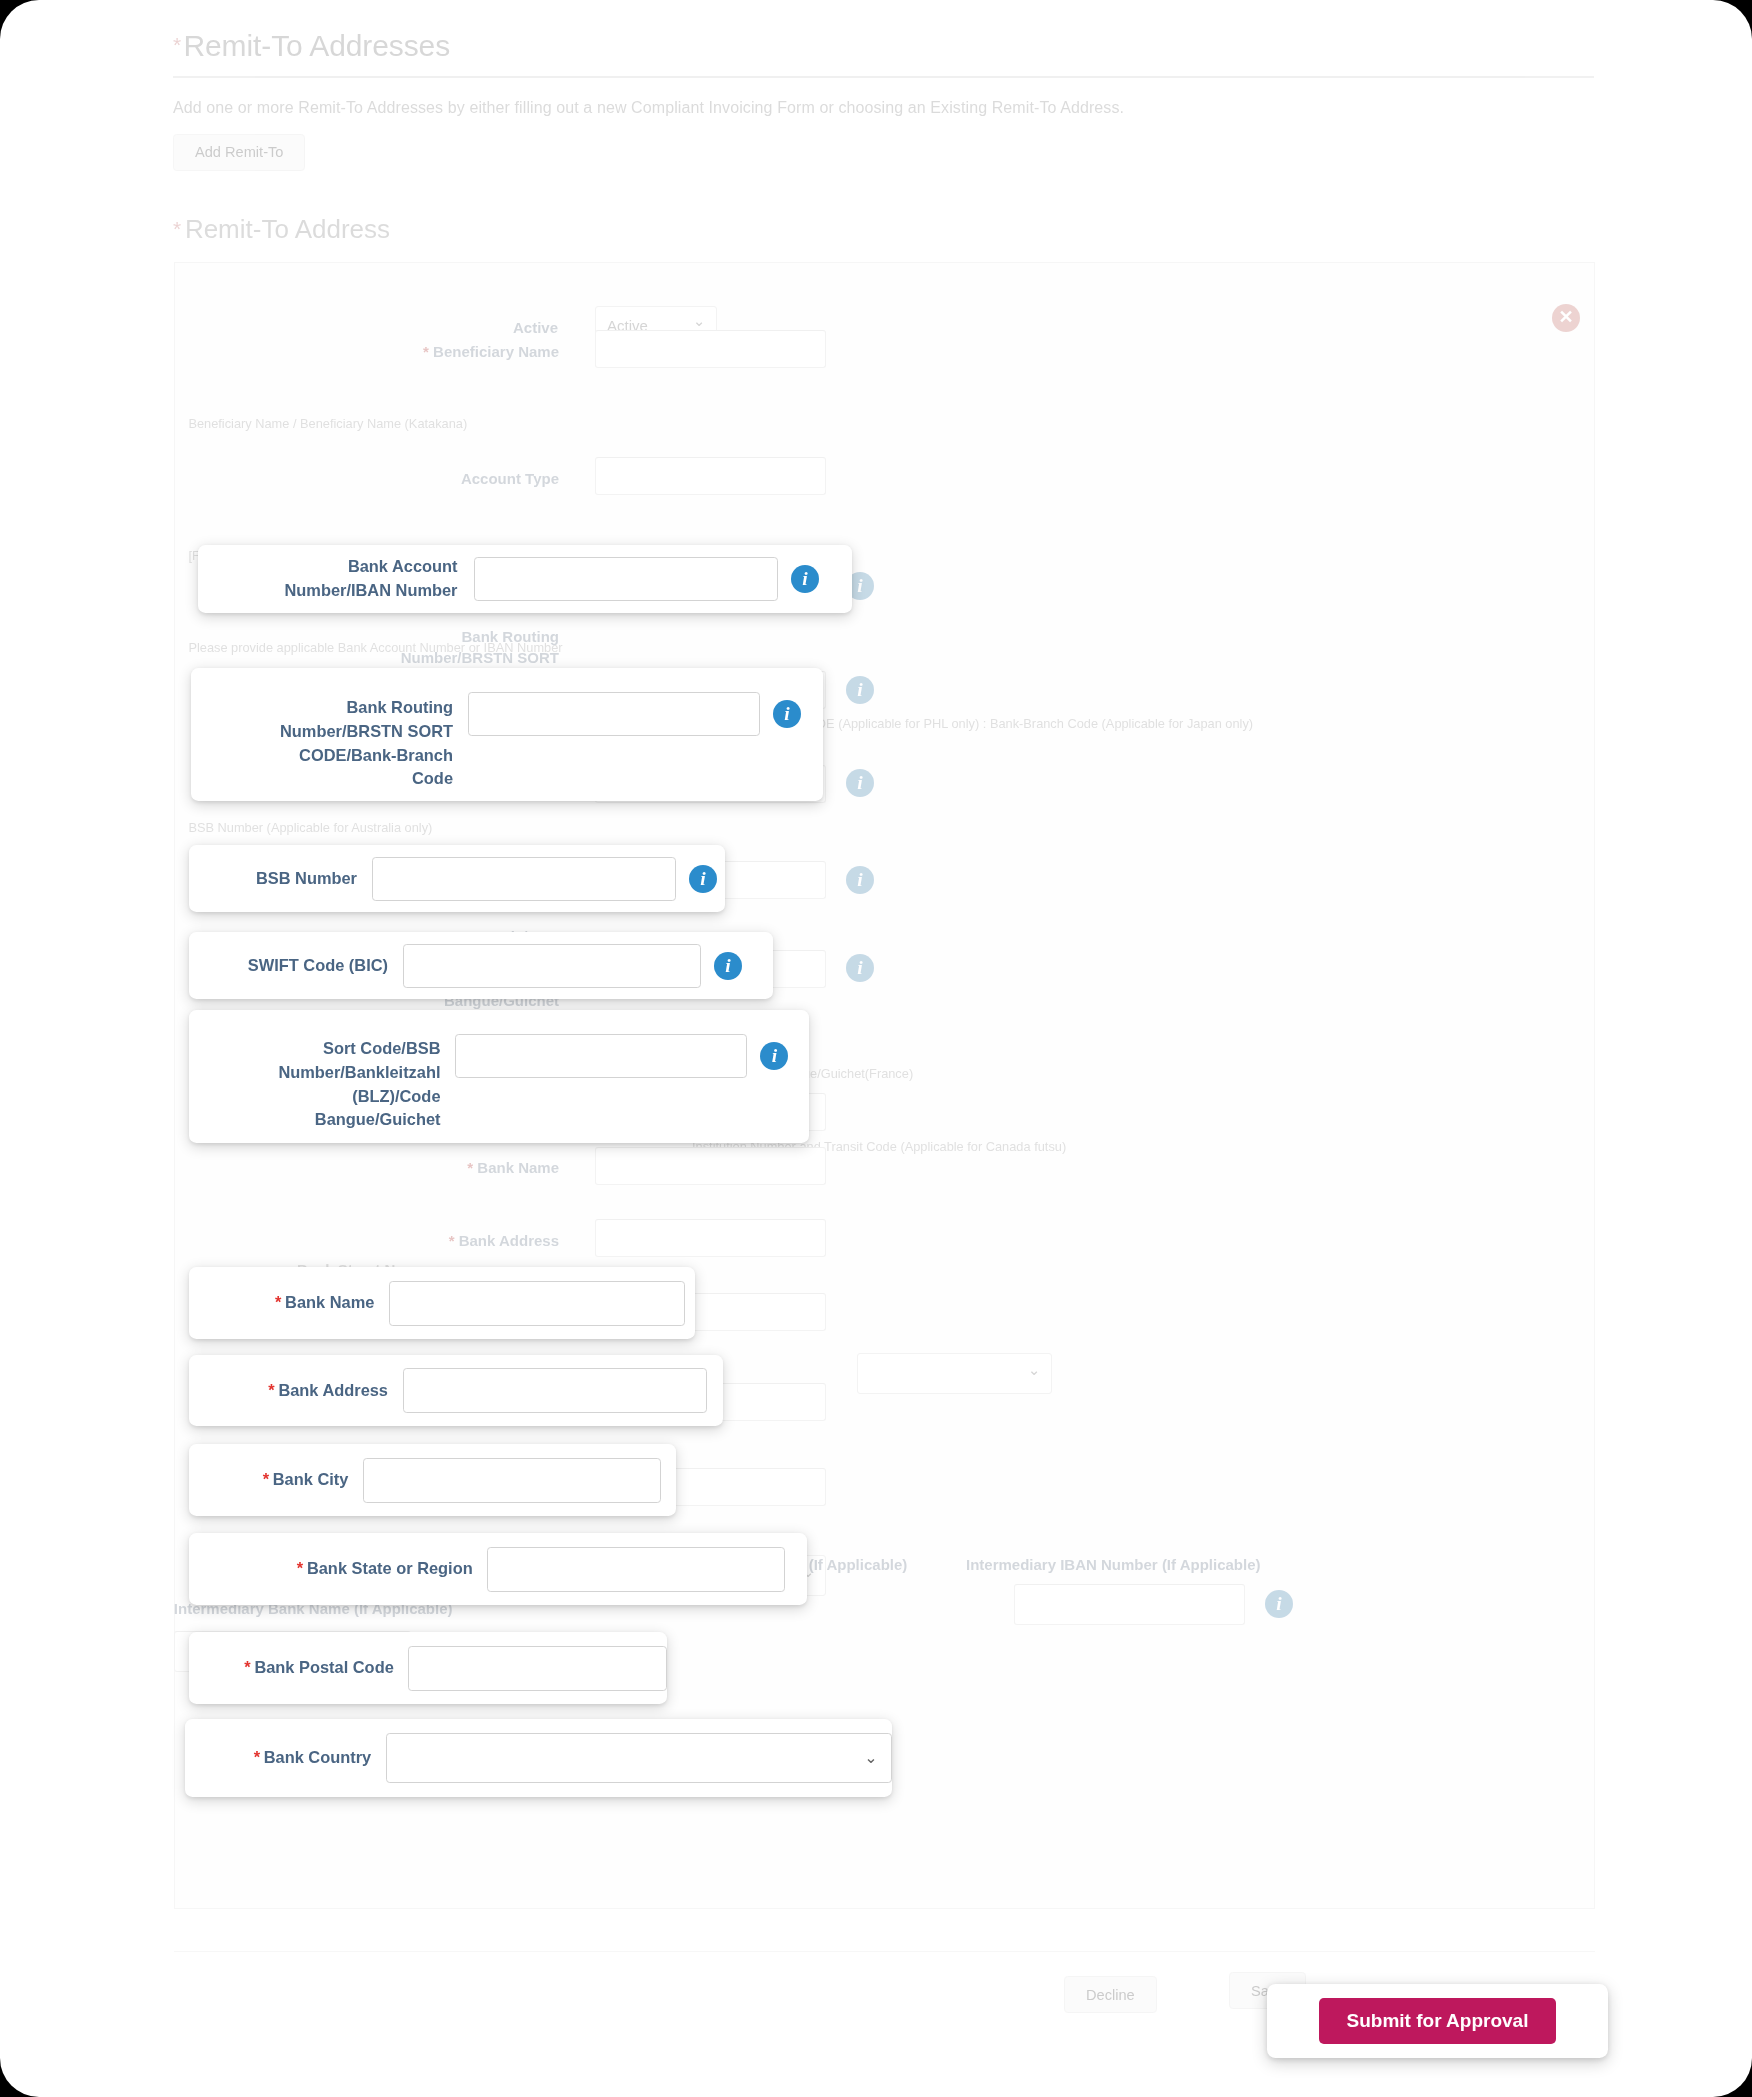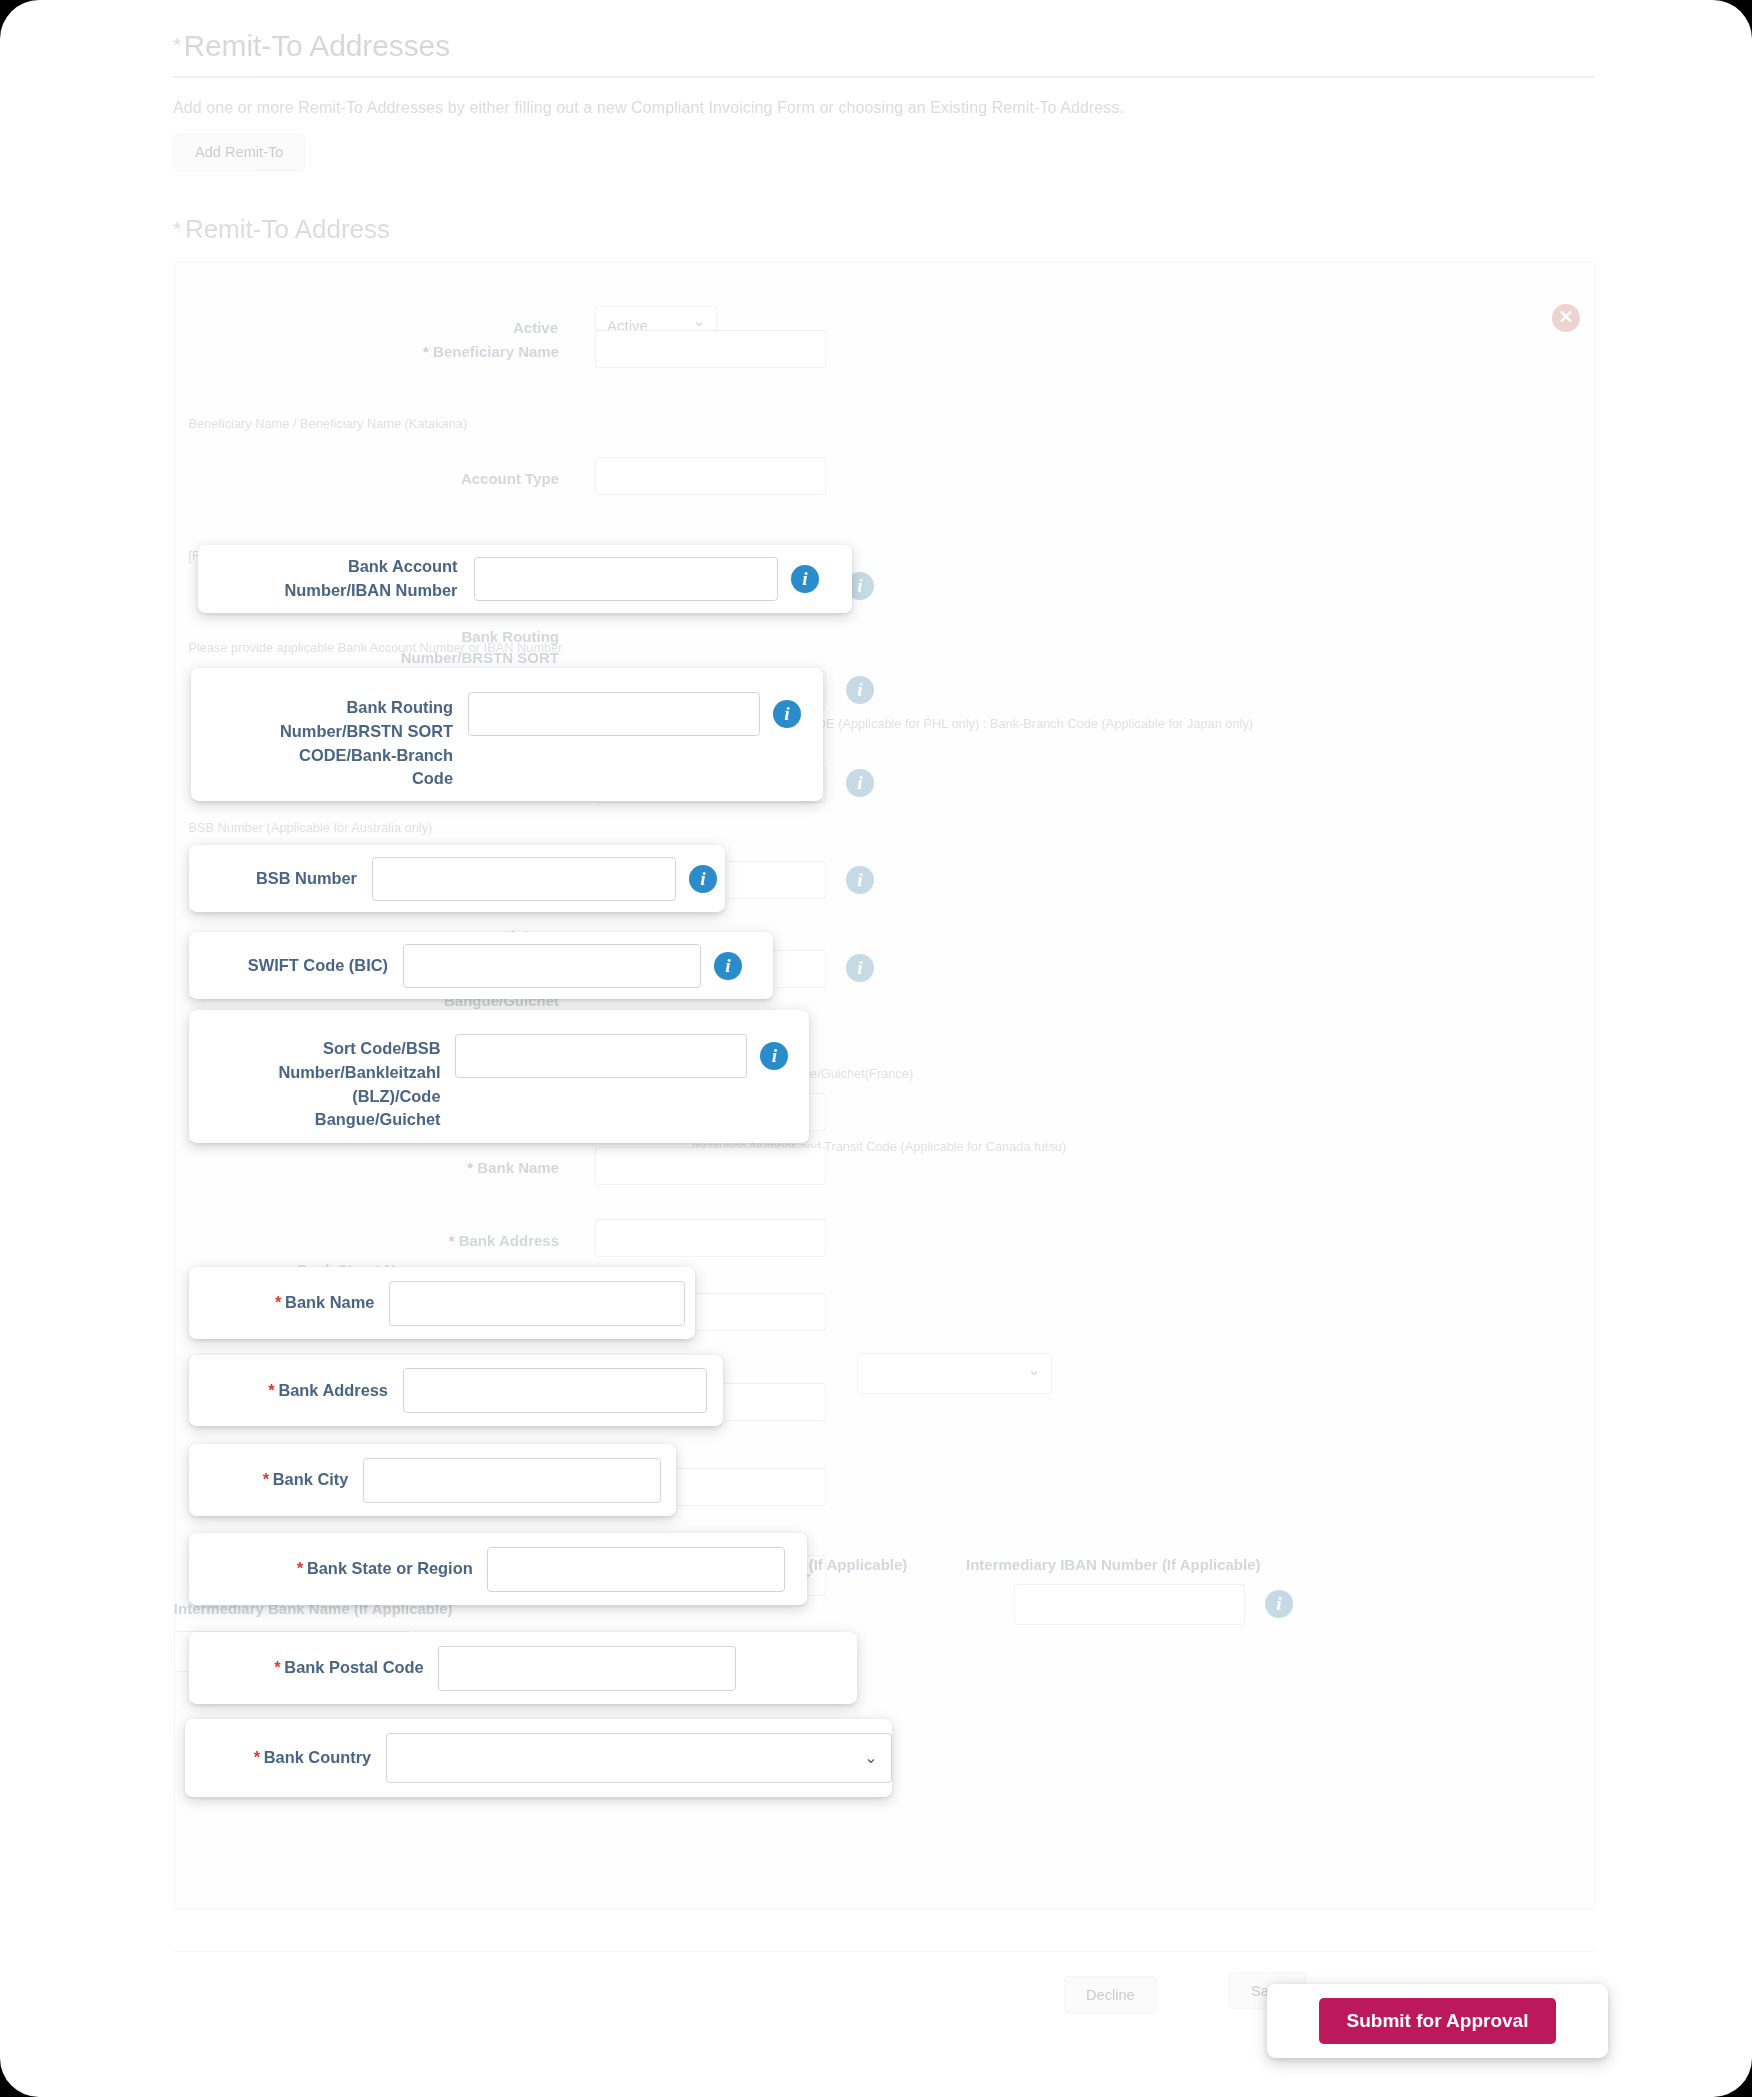--- a/index.html
+++ b/index.html
@@ -295,21 +295,21 @@
   <div class="card" style="left:189px; top:1444px; width:487px; height:72px;">
     <div class="c-lbl" style="width:146px; margin-left:13.4px;"><span class="req">*</span><span>Bank City</span></div>
     <div class="c-inp" style="margin-left:14.6px; width:298px; height:45px;"></div>
   </div>
 
   <div class="card" style="left:189px; top:1533px; width:618px; height:72px;">
     <div class="c-lbl" style="width:274px; margin-left:9.7px;"><span class="req">*</span><span>Bank State or Region</span></div>
     <div class="c-inp" style="margin-left:14.6px; width:298px; height:45px;"></div>
   </div>
 
-  <div class="card" style="left:189px; top:1632px; width:668px; height:72px;">
+  <div class="card" style="left:189px; top:1632px; width:478px; height:72px;">
     <div class="c-lbl" style="width:225px; margin-left:9.7px;"><span class="req">*</span><span>Bank Postal Code</span></div>
     <div class="c-inp" style="margin-left:14.6px; width:298px; height:45px;"></div>
   </div>
 
   <div class="card" style="left:185px; top:1719px; width:707px; height:78px;">
     <div class="c-lbl" style="width:194px; margin-left:14.6px;"><span class="req">*</span><span>Bank Country</span></div>
     <div class="c-sel" style="margin-left:14.6px; width:572px; height:50px;">
       <span class="chev">⌄</span>
     </div>
   </div>

